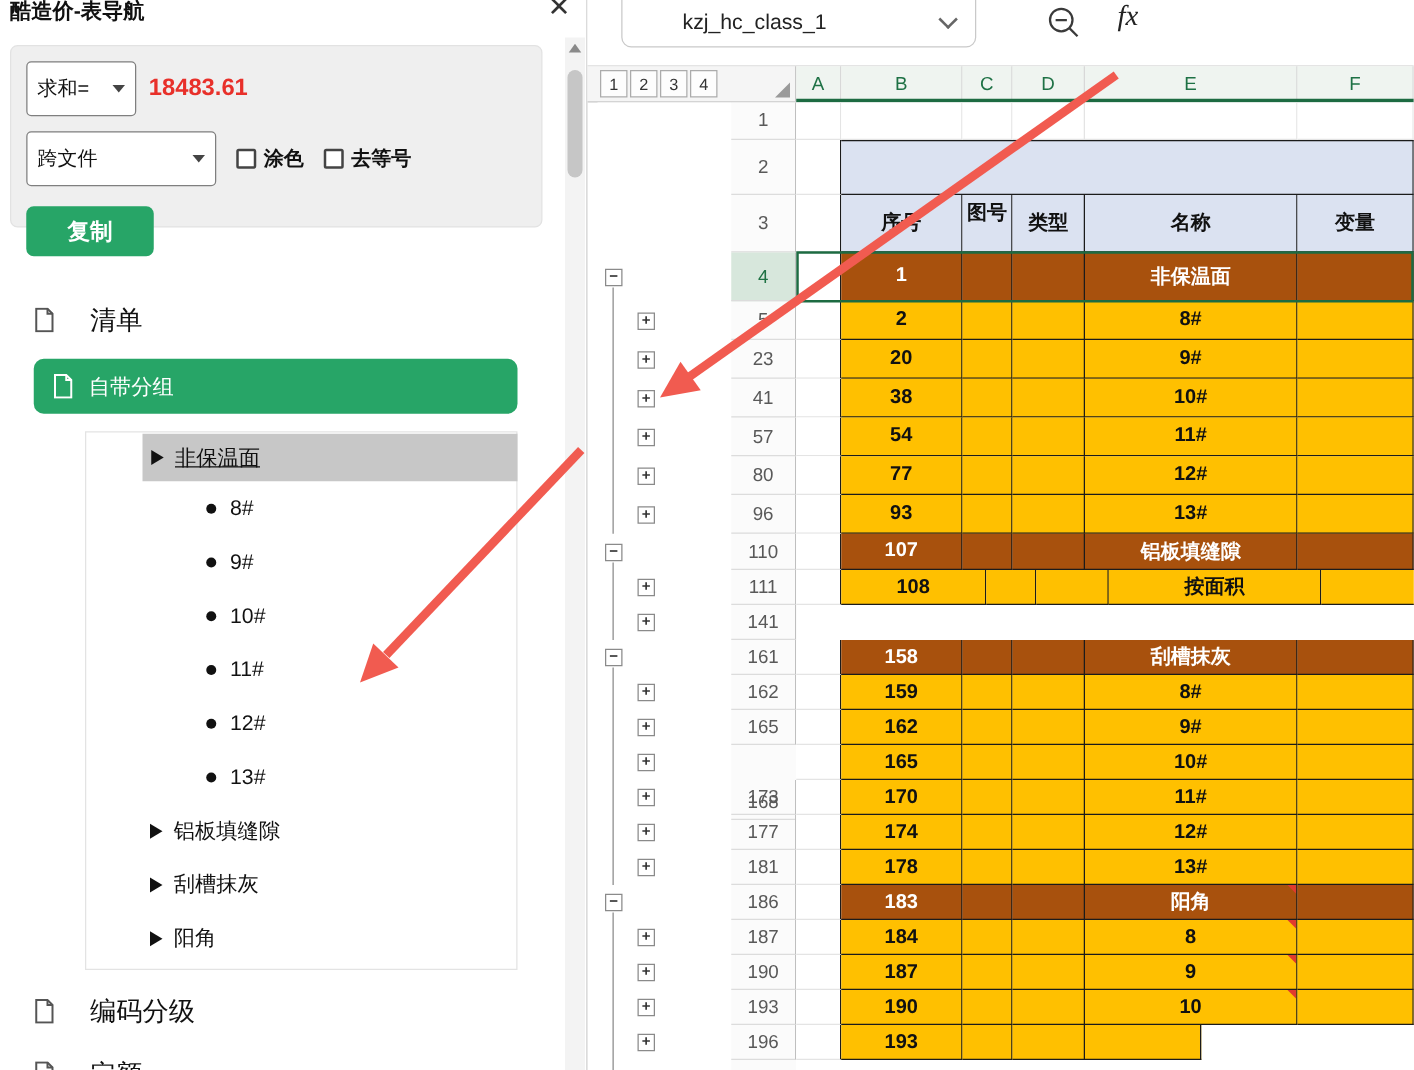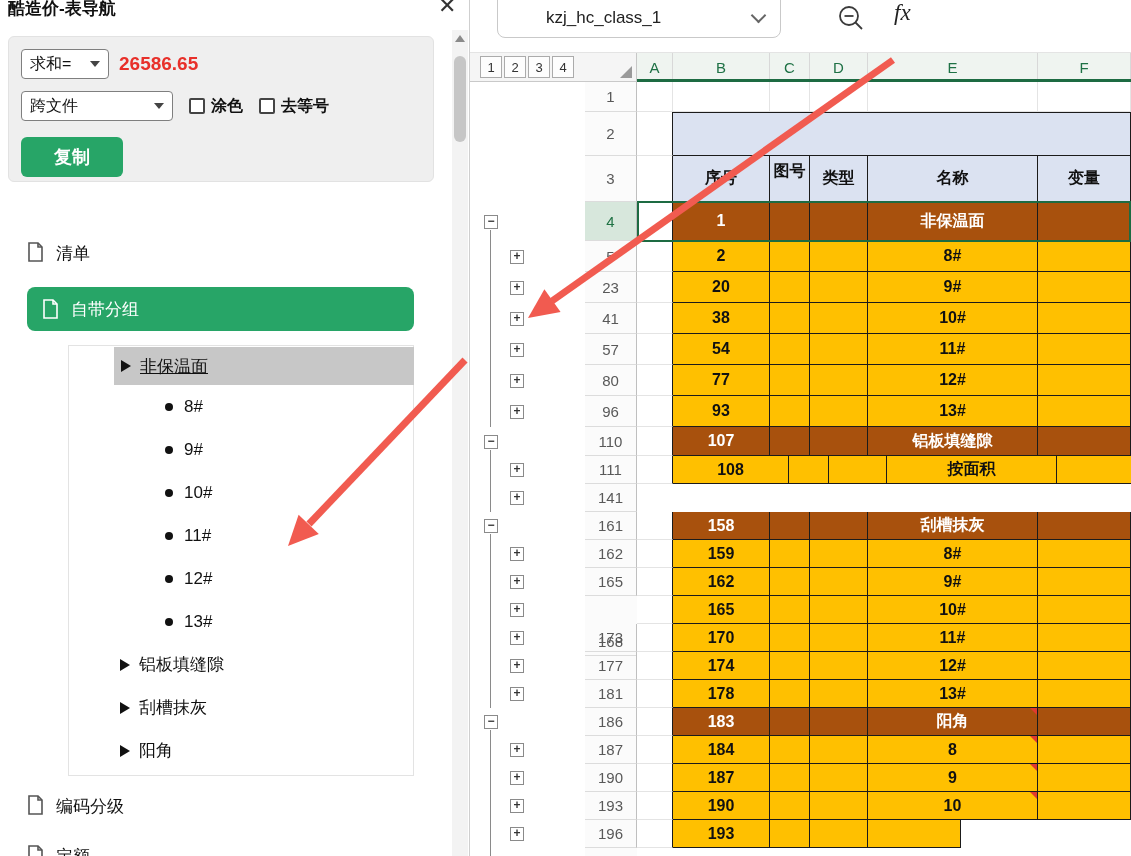--- a/index.html
+++ b/index.html
@@ -8,33 +8,33 @@
     font-family:"Liberation Sans","DejaVu Sans",sans-serif;color:#111;
   }
   
   #panel{position:absolute;left:0;top:0;width:470px;height:856px;background:#fff;
     border-right:1px solid #cfcfcf;box-sizing:border-box;overflow:hidden;}
   #panel-title{position:absolute;left:8px;top:-3px;font-size:17px;font-weight:600;}
   #panel-close{position:absolute;left:438px;top:-7px;font-size:22px;color:#333;cursor:pointer;}
   #panel-toolbar{position:absolute;left:8px;top:36px;width:426px;height:146px;background:#efefef;
     border:1px solid #e2e2e2;border-radius:6px;box-sizing:border-box;padding:12px;}
   .tb-row{display:flex;align-items:center;margin-bottom:12px;}
-  .select{background:#fff;border:1px solid #7f7f7f;border-radius:4px;height:30px;display:flex;
+  .select{background:#fff;border:1px solid #7f7f7f;border-radius:4px;height:44px;display:flex;
     align-items:center;justify-content:space-between;padding:0 8px;font-size:16px;box-sizing:border-box;}
   .select.sm{width:88px;}
   .select.lg{width:152px;text-align:right;}
   .chev{width:0;height:0;border-left:5px solid transparent;border-right:5px solid transparent;
     border-top:6px solid #444;margin-left:6px;}
   #sum-value{color:#e8302a;font-weight:700;font-size:19px;margin-left:10px;}
   .cb{display:flex;align-items:center;margin-left:16px;font-size:16px;font-weight:700;cursor:pointer;}
   .cb .box{width:16px;height:16px;border:2px solid #444;border-radius:2px;background:#fff;
     margin-right:6px;box-sizing:border-box;}
   #copy-btn{margin-top:4px;width:102px;height:40px;background:#27a567;color:#fff;border:none;
     border-radius:6px;font-size:18px;font-weight:600;cursor:pointer;font-family:inherit;}
-  .nav-item{position:absolute;left:27px;display:flex;align-items:flex-start;font-size:17px;gap:12px;cursor:pointer;}
+  .nav-item{position:absolute;left:27px;display:flex;align-items:center;font-size:21px;gap:28px;cursor:pointer;}
   .nav-item svg{flex:none;}
   #nav-zidai{position:absolute;left:27px;top:287px;width:387px;height:44px;background:#27a567;
     border-radius:8px;color:#fff;display:flex;align-items:center;padding-left:15px;gap:12px;
     font-size:17px;box-sizing:border-box;cursor:pointer;}
   #group-box{position:absolute;left:68px;top:345px;width:346px;height:431px;background:#fff;
     border:1px solid #e3e3e3;box-sizing:border-box;padding-top:1px;}
   .gitem{height:43px;display:flex;align-items:center;font-size:17px;cursor:pointer;}
   .gitem .tri{width:0;height:0;border-left:10px solid #111;border-top:6px solid transparent;
     border-bottom:6px solid transparent;margin-right:9px;flex:none;}
   .gitem.grp{padding-left:51px;}
@@ -103,21 +103,21 @@
 <div id="panel">
   <div id="panel-title">酷造价-表导航</div>
   <div id="panel-close">✕</div>
 
   <div id="panel-toolbar">
     <div class="tb-row">
       <div class="select sm">
         <span>求和=</span>
         <span class="chev"></span>
       </div>
-      <div id="sum-value">26586.65</div>
+      <div id="sum-value">18483.61</div>
     </div>
     <div class="tb-row">
       <div class="select lg">
         <span>跨文件</span>
         <span class="chev"></span>
       </div>
       <label class="cb">
         <span class="box"></span>
         <span>涂色</span>
       </label>

